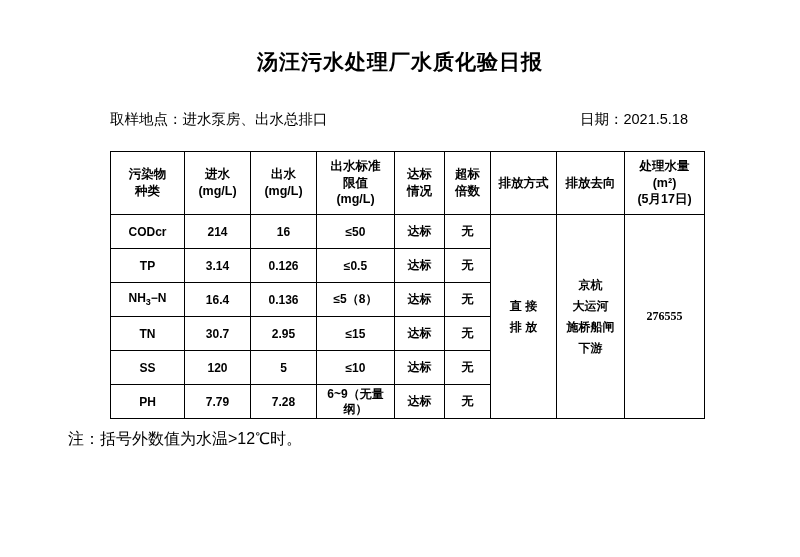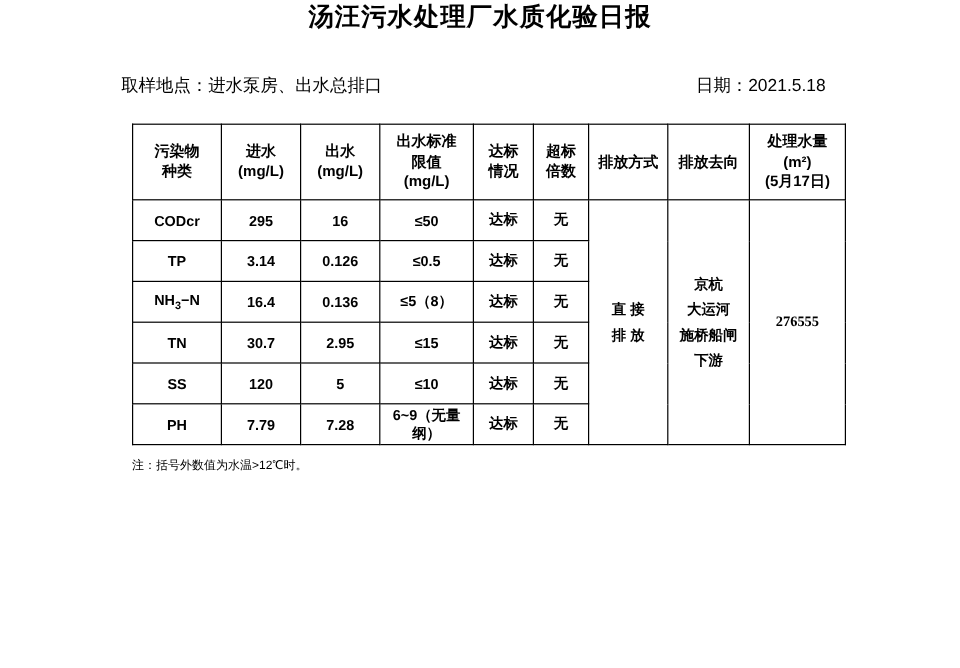--- a/index.html
+++ b/index.html
@@ -20,31 +20,31 @@
     width: 800px;
     height: 557px;
     box-sizing: border-box;
   }
   .doc-title {
     text-align: center;
     font-family: "Liberation Sans", sans-serif;
     font-weight: bold;
     font-size: 21px;
     letter-spacing: 1px;
+    margin-top: 48px;
   }
   .meta-row {
     margin-top: 34px;
-    padding-left: 74px;
+    padding-left: 110px;
     padding-right: 112px;
     display: flex;
     justify-content: space-between;
     align-items: baseline;
     font-size: 14.5px;
     font-family: "Liberation Sans", sans-serif;
-    margin-left: 27px;
   }
   .meta-left {
     white-space: nowrap;
   }
   .meta-right {
     white-space: nowrap;
     text-align: right;
   }
   .table-wrap {
     margin-top: 22px;
@@ -90,22 +90,22 @@
   .sub {
     font-size: 9px;
     vertical-align: sub;
   }
   .small-note {
     font-size: 10.5px;
     line-height: 1.2;
   }
   .footnote {
     margin-top: 10px;
-    padding-left: 110px;
-    font-size: 10px;
+    padding-left: 68px;
+    font-size: 16px;
     font-family: "Liberation Sans", sans-serif;
   }
   .cw1 { width: 74px; }
   .cw2 { width: 66px; }
   .cw3 { width: 66px; }
   .cw4 { width: 78px; }
   .cw5 { width: 50px; }
   .cw6 { width: 46px; }
   .cw7 { width: 66px; }
   .cw8 { width: 68px; }
@@ -172,21 +172,21 @@
           <th>
             <div>处理水量</div>
             <div>(m²)</div>
             <div>(5月17日)</div>
           </th>
         </tr>
       </thead>
       <tbody>
         <tr>
           <td class="datacell name-cell">CODcr</td>
-          <td class="datacell">295</td>
+          <td class="datacell">214</td>
           <td class="datacell">16</td>
           <td class="datacell">≤50</td>
           <td class="datacell">达标</td>
           <td class="datacell">无</td>
           <td class="datacell vert-text" rowspan="6">
             <div>直 接</div>
             <div>排 放</div>
           </td>
           <td class="datacell vert-text" rowspan="6">
             <div>京杭</div>

